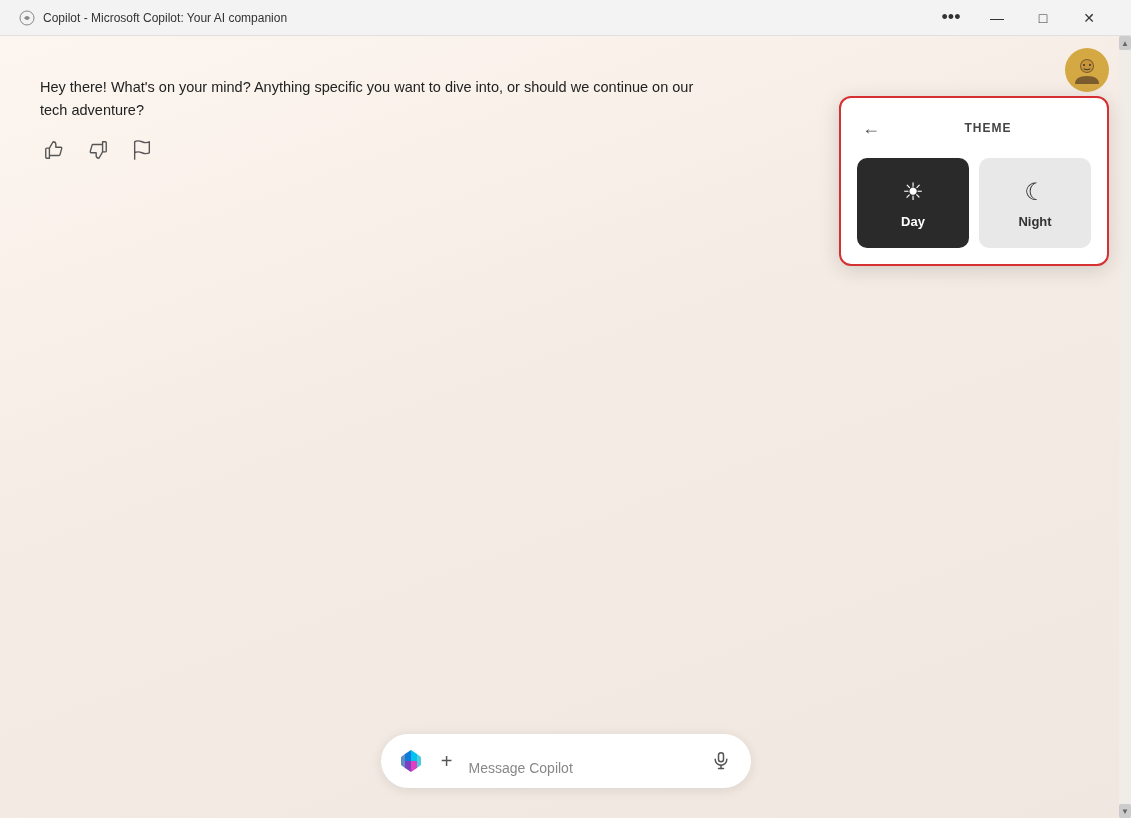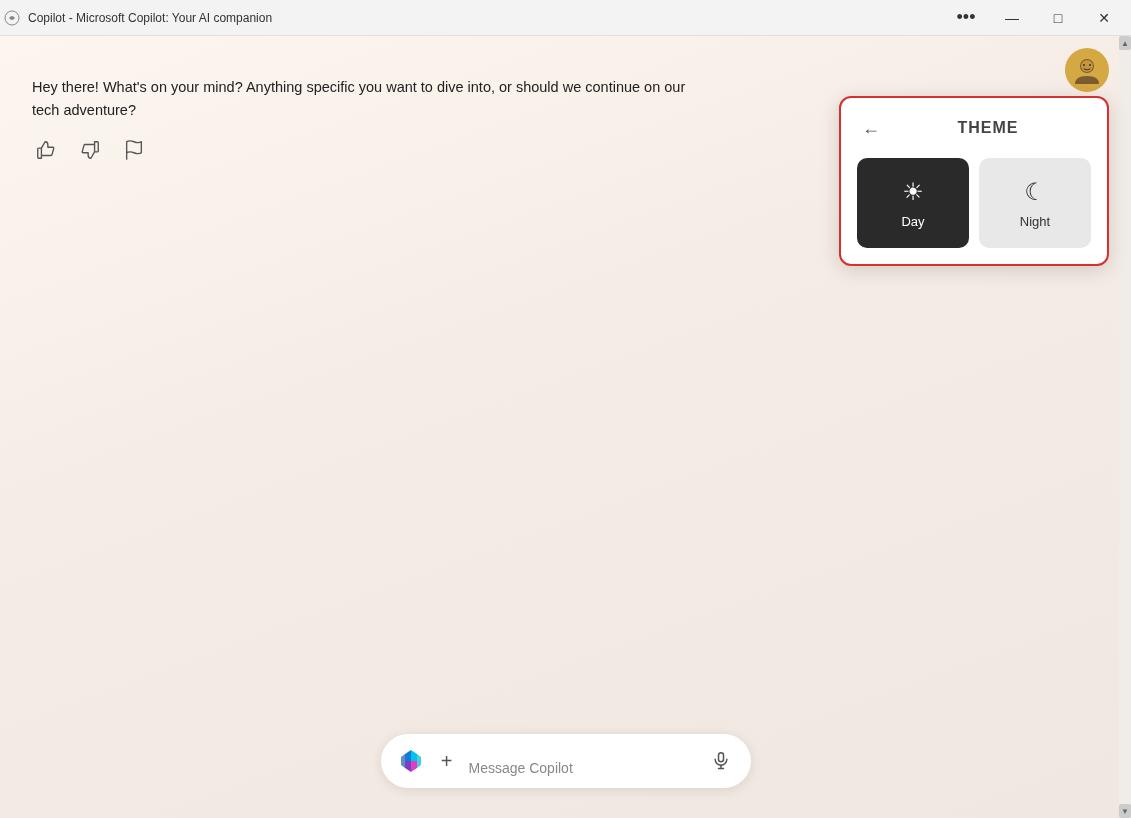--- a/index.html
+++ b/index.html
@@ -12,21 +12,21 @@
       background: #f5f0ec;
       position: relative;
     }
 
     
     .titlebar {
       height: 36px;
       background: #f3f3f3;
       display: flex;
       align-items: center;
-      padding: 0 4px;
+      padding: 0 19px;
       border-bottom: 1px solid #e0e0e0;
       position: relative;
       z-index: 10;
     }
 
     .titlebar-icon {
       width: 16px;
       height: 16px;
       margin-right: 8px;
     }
@@ -153,21 +153,21 @@
       align-items: center;
       justify-content: center;
       cursor: pointer;
       color: #555;
       font-size: 18px;
     }
 
     .theme-title {
       flex: 1;
       text-align: center;
-      font-size: 16px;
+      font-size: 12px;
       font-weight: 600;
       letter-spacing: 1px;
       color: #444;
       text-transform: uppercase;
     }
 
     .theme-options {
       display: flex;
       gap: 10px;
     }
@@ -193,28 +193,28 @@
       background: #e8e8e8;
       color: #333;
     }
 
     .theme-option-icon {
       font-size: 24px;
     }
 
     .theme-option-label {
       font-size: 13px;
-      font-weight: 400;
+      font-weight: 700;
     }
 
     
     .message-area {
       position: absolute;
       top: 20px;
-      left: 12px;
+      left: 20px;
       right: 300px;
       padding: 20px;
     }
 
     .message-text {
       font-size: 14.5px;
       color: #222;
       line-height: 1.6;
       max-width: 680px;
     }

